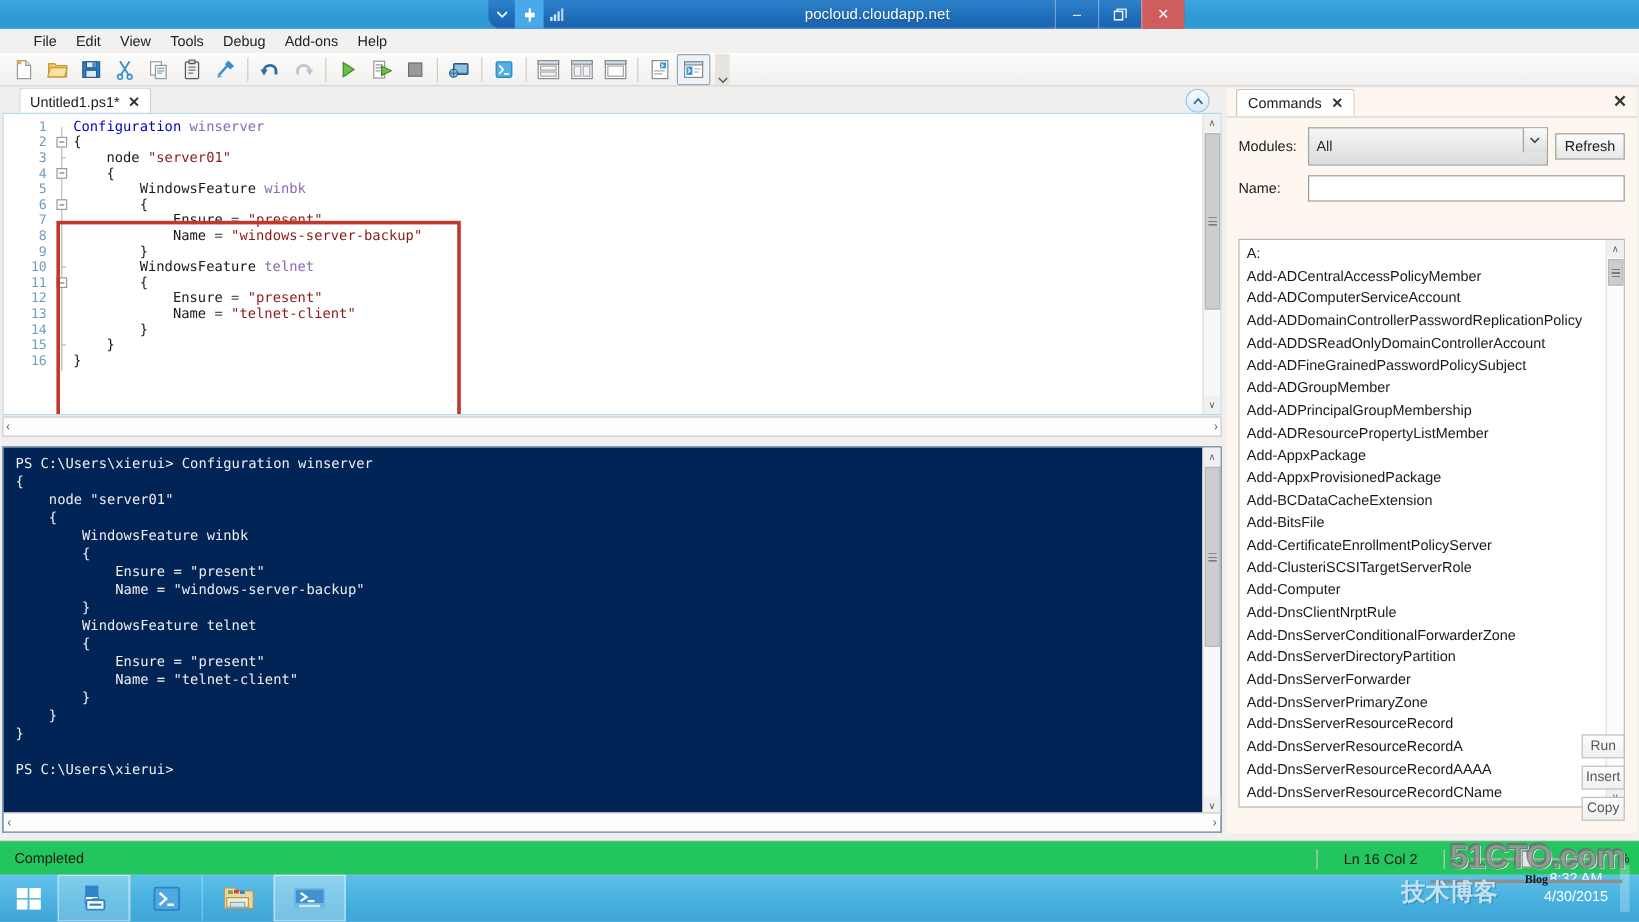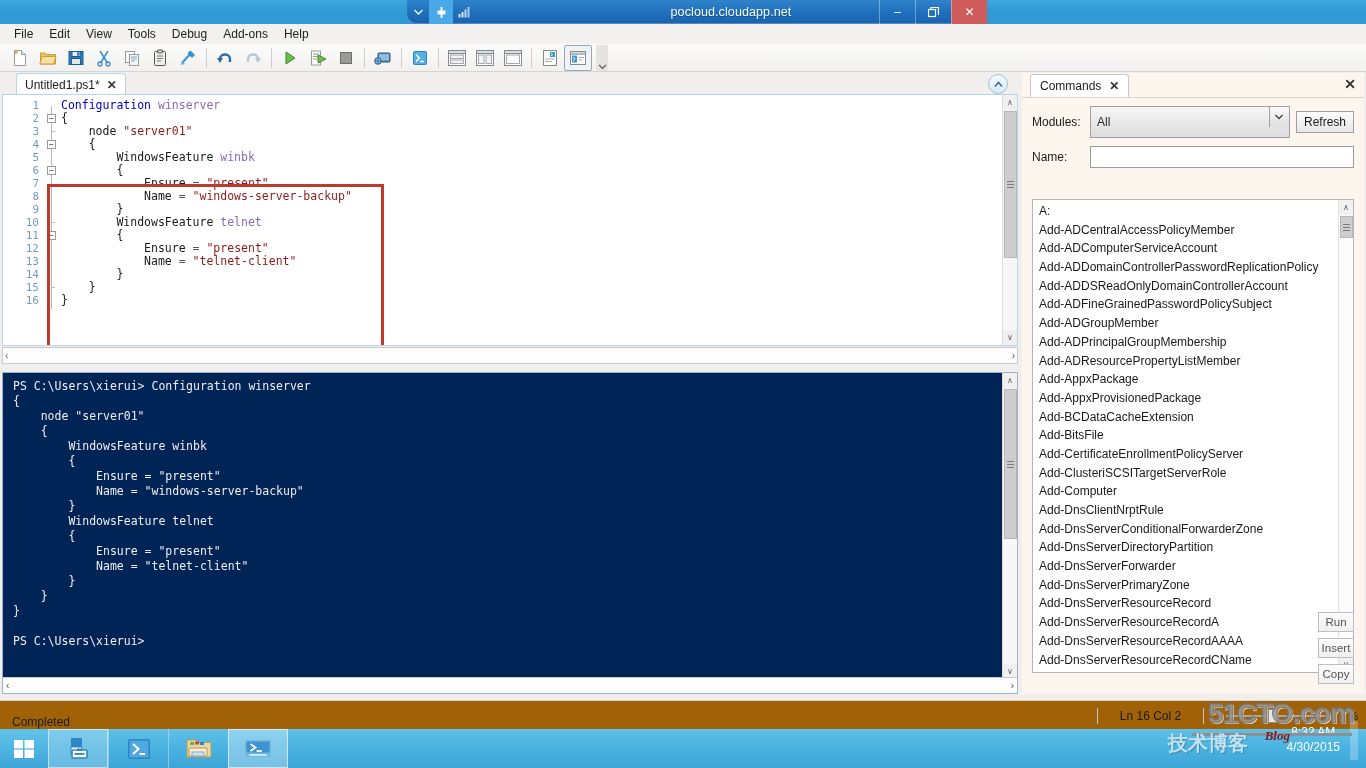--- a/index.html
+++ b/index.html
@@ -51,21 +51,21 @@
     width:22px;height:20px;margin-left:4px;display:flex;align-items:center;justify-content:center;
   }
   .ise-apptitle {
     position:absolute; left:0; right:0; text-align:center; color:#18669c;
     font-size:12.5px; font-family:"Liberation Sans",sans-serif;
   }
 
   
   .menubar {
     position:absolute; left:0; top:24px; width:1366px; height:20px;
-    background:#f2f1f0; display:flex; align-items:center; padding-left:6px;
+    background:#f2f1f0; display:flex; align-items:center; padding-left:20px;
   }
   .menubar .mi {
     font-size:12px; color:#222; padding:2px 8px; font-family:"Liberation Sans",sans-serif;
     cursor:default;
   }
 
   
   .toolbar {
     position:absolute; left:0; top:44px; width:1366px; height:28px;
     background:linear-gradient(180deg,#fcfcfb 0%,#f1f0ee 100%);
@@ -218,22 +218,22 @@
   }
   .cmd-buttons button {
     min-width:36px; height:20px; font-size:11.5px; color:#555;
     background:linear-gradient(180deg,#fcfcfc,#f0f0f0); border:1px solid #bdbdbd;
     font-family:"Liberation Sans",sans-serif;
   }
 
   
   .statusbar {
     position:absolute; left:0; top:700px; width:1366px; height:29px;
-    background:#a16207; border-top:1px solid #d7d5d1;
-    display:flex; align-items:flex-end;
+    background:#22c55e; border-top:1px solid #d7d5d1;
+    display:flex; align-items:center;
   }
   .status-text { font-size:12px; color:#1a1a1a; padding-left:12px; }
   .status-right {
     position:absolute; right:8px; top:0; height:29px; display:flex; align-items:center; gap:22px;
   }
   .status-sep { width:1px; height:16px; background:#c7c5c1; }
   .lncol { font-size:12px; color:#1a1a1a; }
   .zoom-slider { width:100px; height:16px; position:relative; display:flex; align-items:center; }
   .zoom-track { width:100%; height:2px; background:#a8a8a8; }
   .zoom-knob { position:absolute; left:42px; width:9px; height:14px; background:#e6e6e6; border:1px solid #8c8c8c; }
@@ -249,22 +249,22 @@
   }
   .wm-51cto-underline {
     position:absolute; right:14px; top:733px; width:160px; height:3px; background:#8f8f8f; z-index:30;
   }
   .wm-cn {
     position:absolute; right:118px; top:730px; font-size:20px; font-weight:bold;
     color:#cfe7f5; opacity:.9; z-index:30; font-family:"DejaVu Sans",sans-serif;
     text-shadow: 1px 1px 1px rgba(0,0,0,.25);
   }
   .wm-blog {
-    position:absolute; right:76px; top:728px; font-size:13px; font-style:italic; font-weight:bold;
-    color:#7f1d1d; z-index:31; font-family:"Liberation Serif",serif;
+    position:absolute; right:76px; top:728px; font-size:10px; font-weight:bold;
+    color:#0f172a; z-index:31; font-family:"Liberation Serif",serif;
   }
 
   
   .taskbar {
     position:absolute; left:0; top:729px; width:1366px; height:39px;
     background:linear-gradient(180deg,#5fc0e8 0%,#49b2e0 50%,#3fa6d8 100%);
     display:flex; align-items:center;
   }
   .tb-start {
     width:48px; height:39px; display:flex; align-items:center; justify-content:center;

